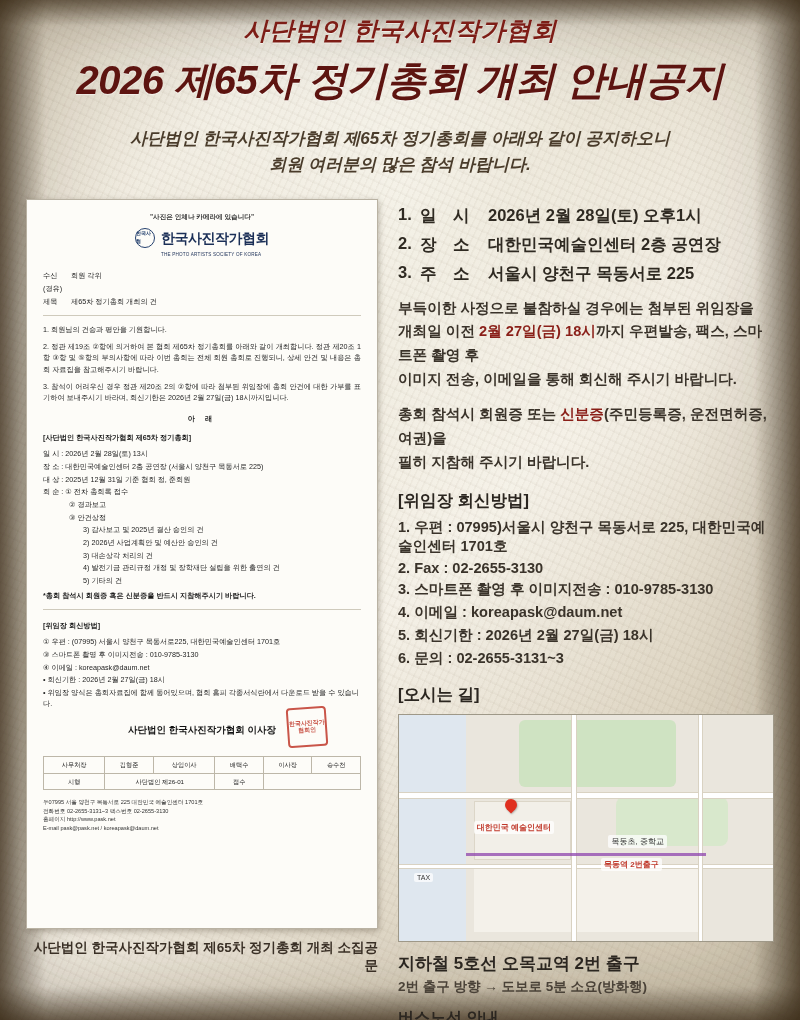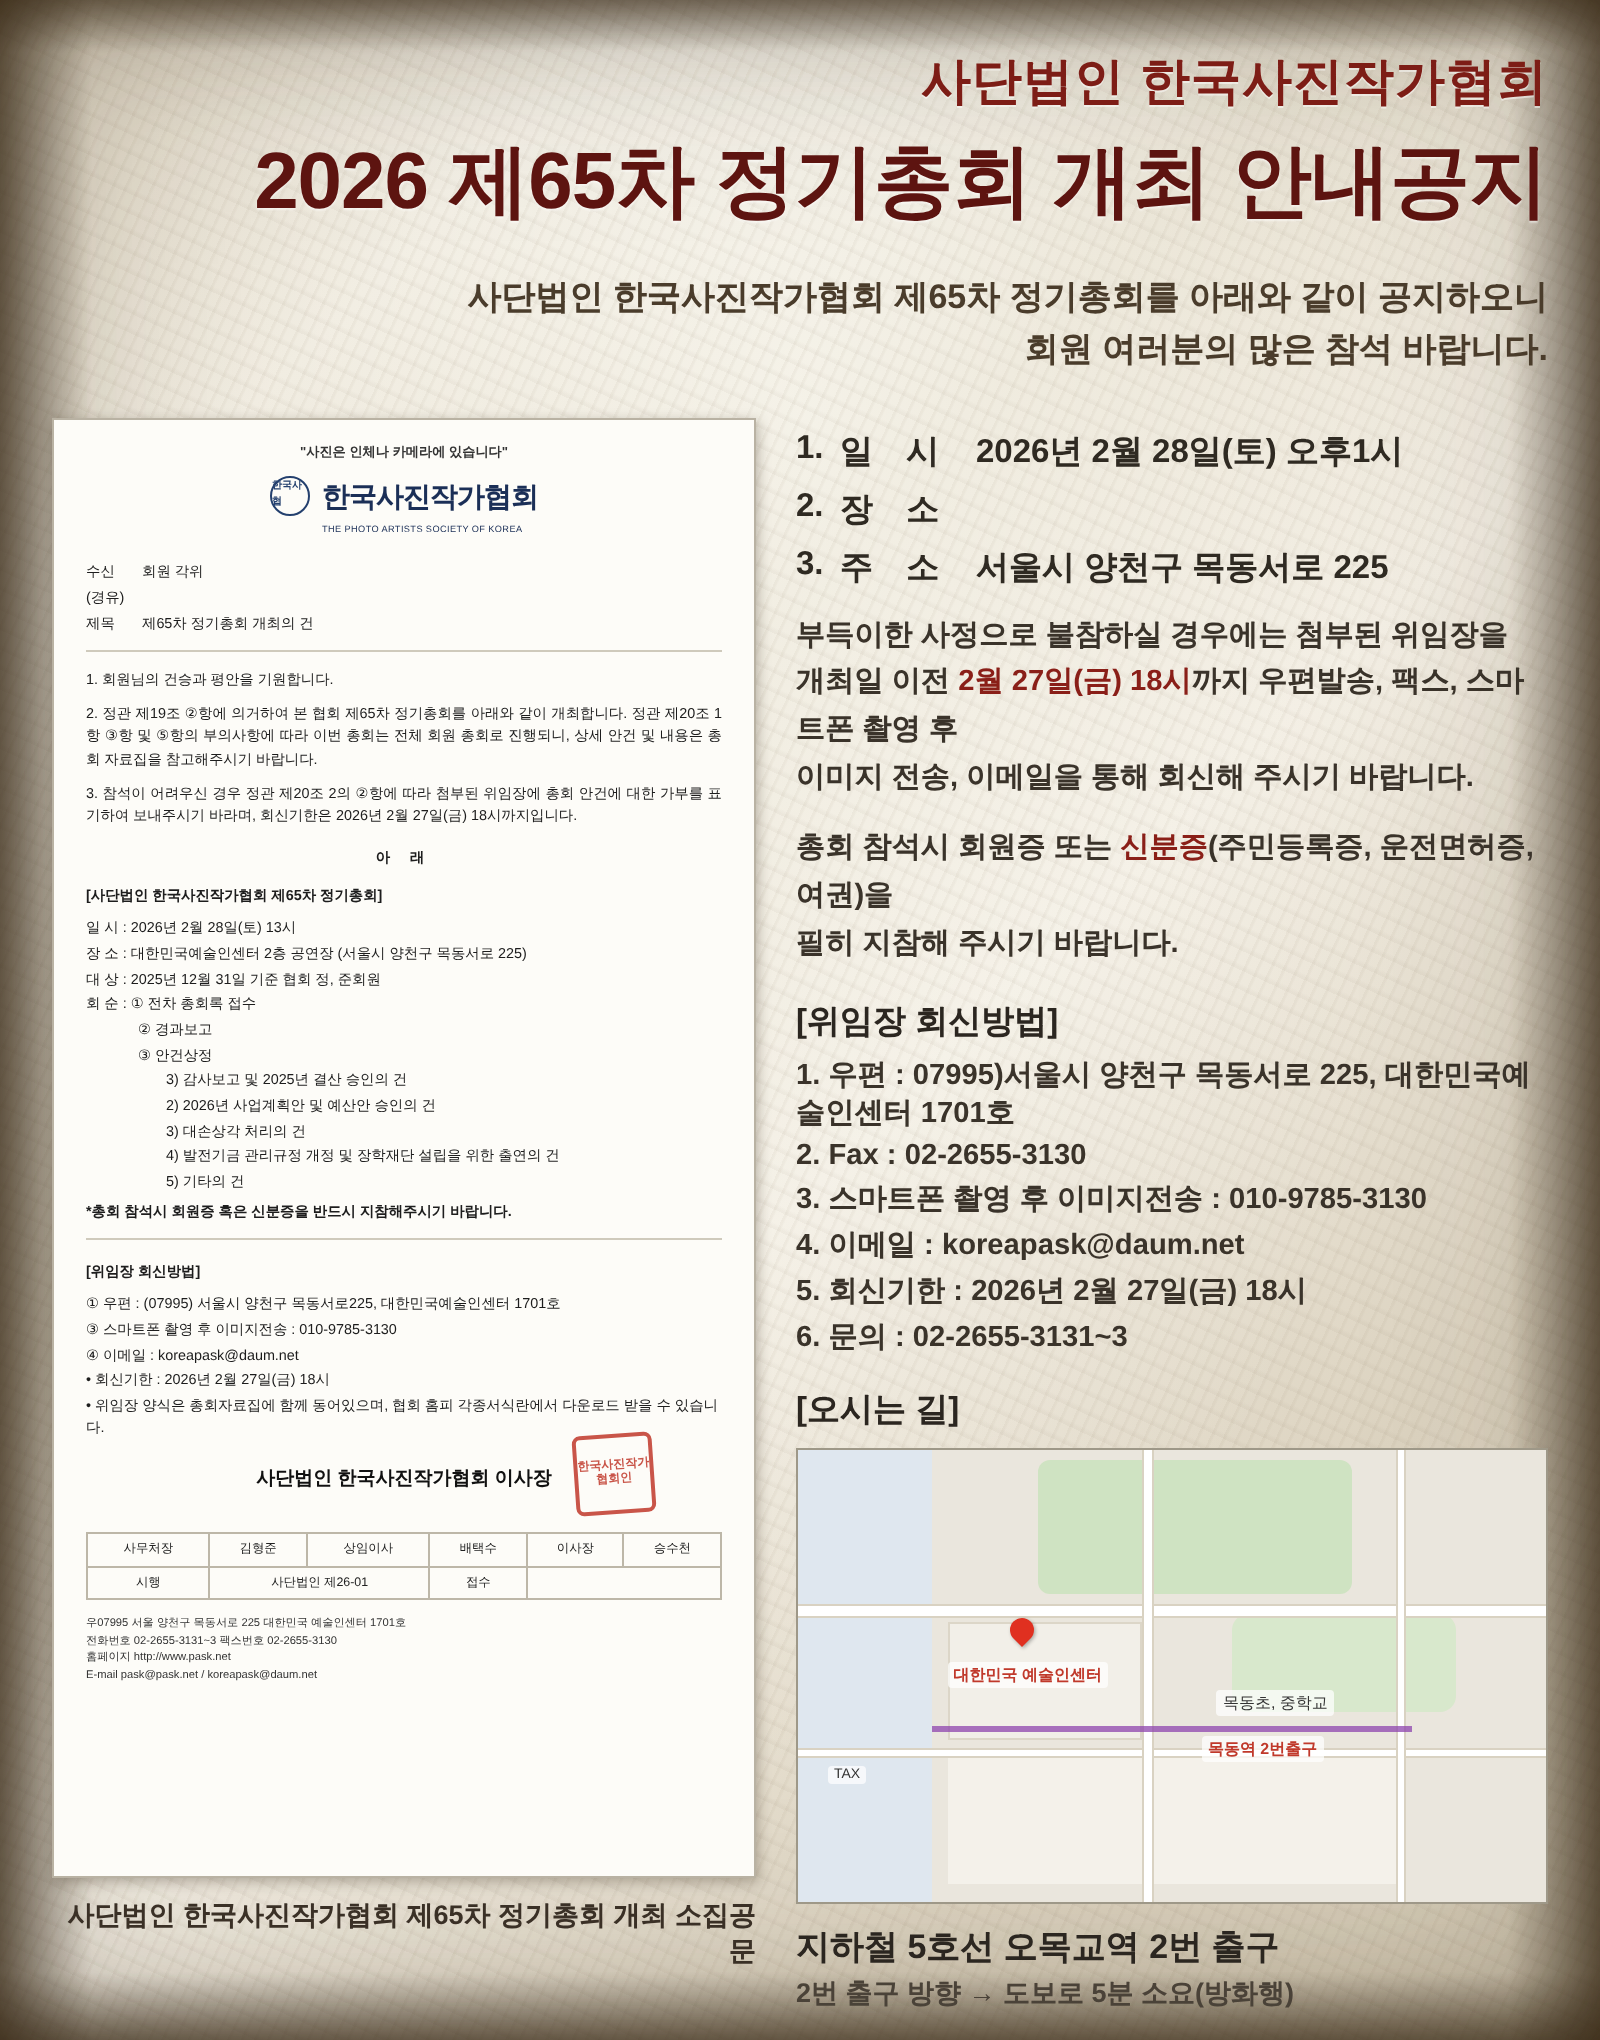--- a/index.html
+++ b/index.html
@@ -39,21 +39,21 @@
     position:absolute; inset:0; pointer-events:none;
     background:
       linear-gradient(to right, rgba(45,32,15,0.55) 0px, rgba(45,32,15,0.0) 46px),
       linear-gradient(to left, rgba(45,32,15,0.55) 0px, rgba(45,32,15,0.0) 46px),
       linear-gradient(to bottom, rgba(45,32,15,0.45) 0px, rgba(45,32,15,0.0) 26px),
       linear-gradient(to top, rgba(45,32,15,0.5) 0px, rgba(45,32,15,0.0) 34px);
   }
   .content { position:relative; z-index:3; padding: 0 26px; }
 
   
-  .hdr { text-align:right; padding-top: 24px; }
+  .hdr { text-align:center; padding-top: 14px; font-style: italic; }
   .hdr-sub {
     font-size: 25px; font-weight: 700; color:#7d1d16;
     letter-spacing: 0.5px;
     text-shadow: 0 1px 0 rgba(255,255,255,0.5);
   }
   .hdr-main {
     font-size: 40px; font-weight: 800; color:#5d1410;
     margin-top: 6px; letter-spacing: -0.5px;
     text-shadow: 0 1px 1px rgba(255,255,255,0.55);
   }
@@ -290,20 +290,21 @@
 
         <ul class="info-list">
           <li>
             <span class="num">1.</span>
             <span class="lbl">일 시</span>
             <span>2026년 2월 28일(토) 오후1시</span>
           </li>
           <li>
             <span class="num">2.</span>
             <span class="lbl">장 소</span>
+            <span>대한민국예술인센터 2층 공연장</span>
           </li>
           <li>
             <span class="num">3.</span>
             <span class="lbl">주 소</span>
             <span>서울시 양천구 목동서로 225</span>
           </li>
         </ul>
 
         <div class="para">
           <div>부득이한 사정으로 불참하실 경우에는 첨부된 위임장을</div>

